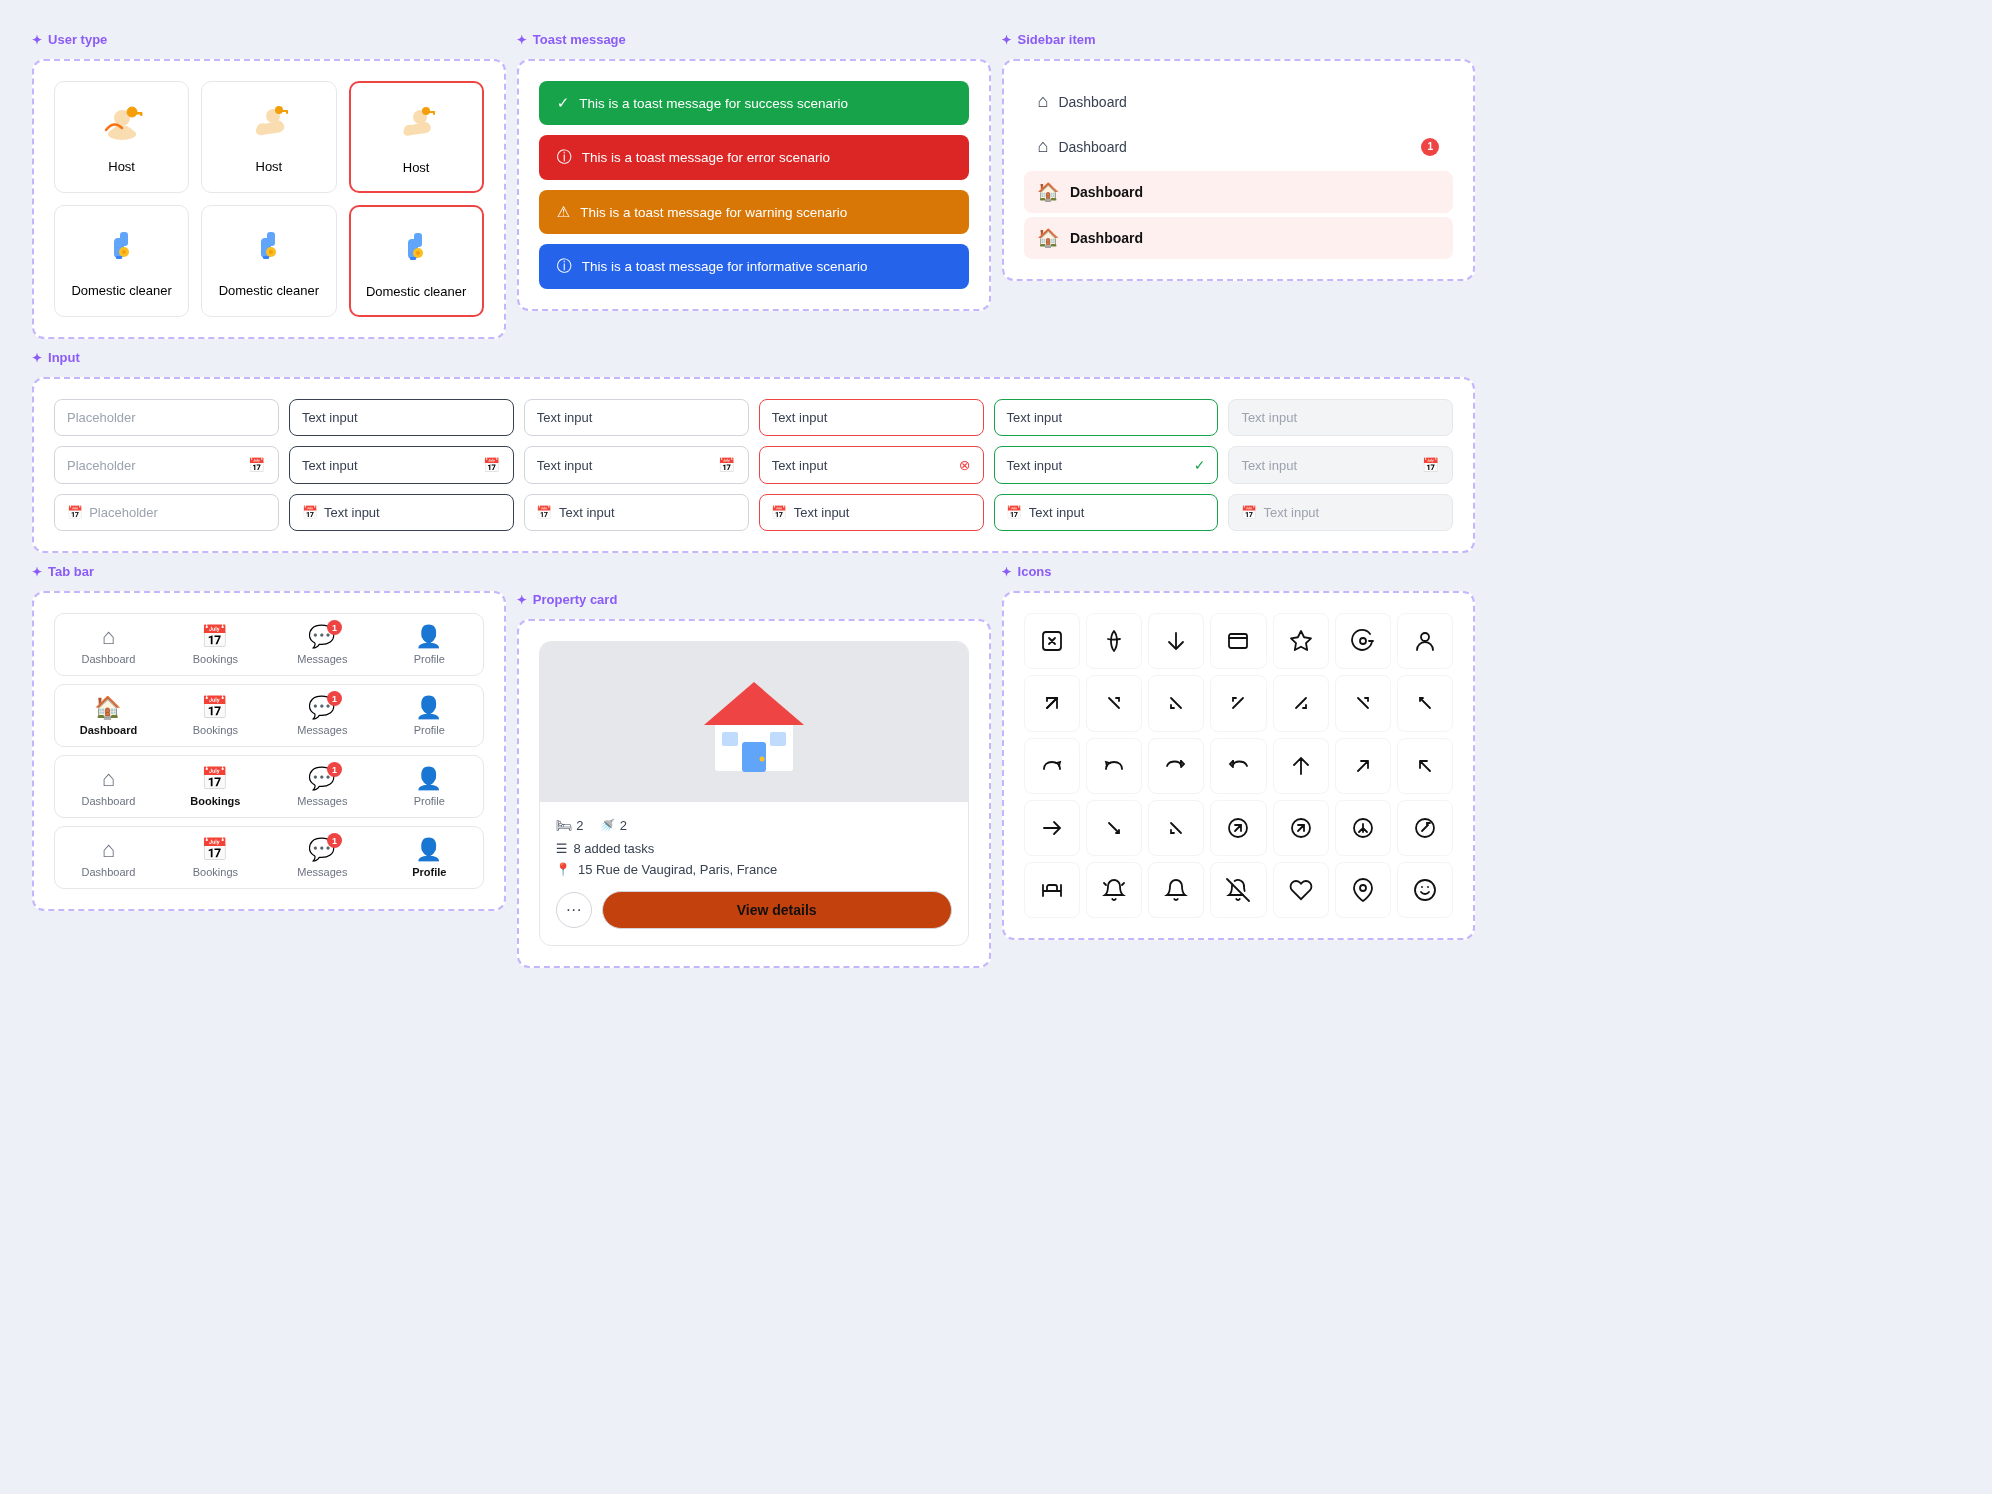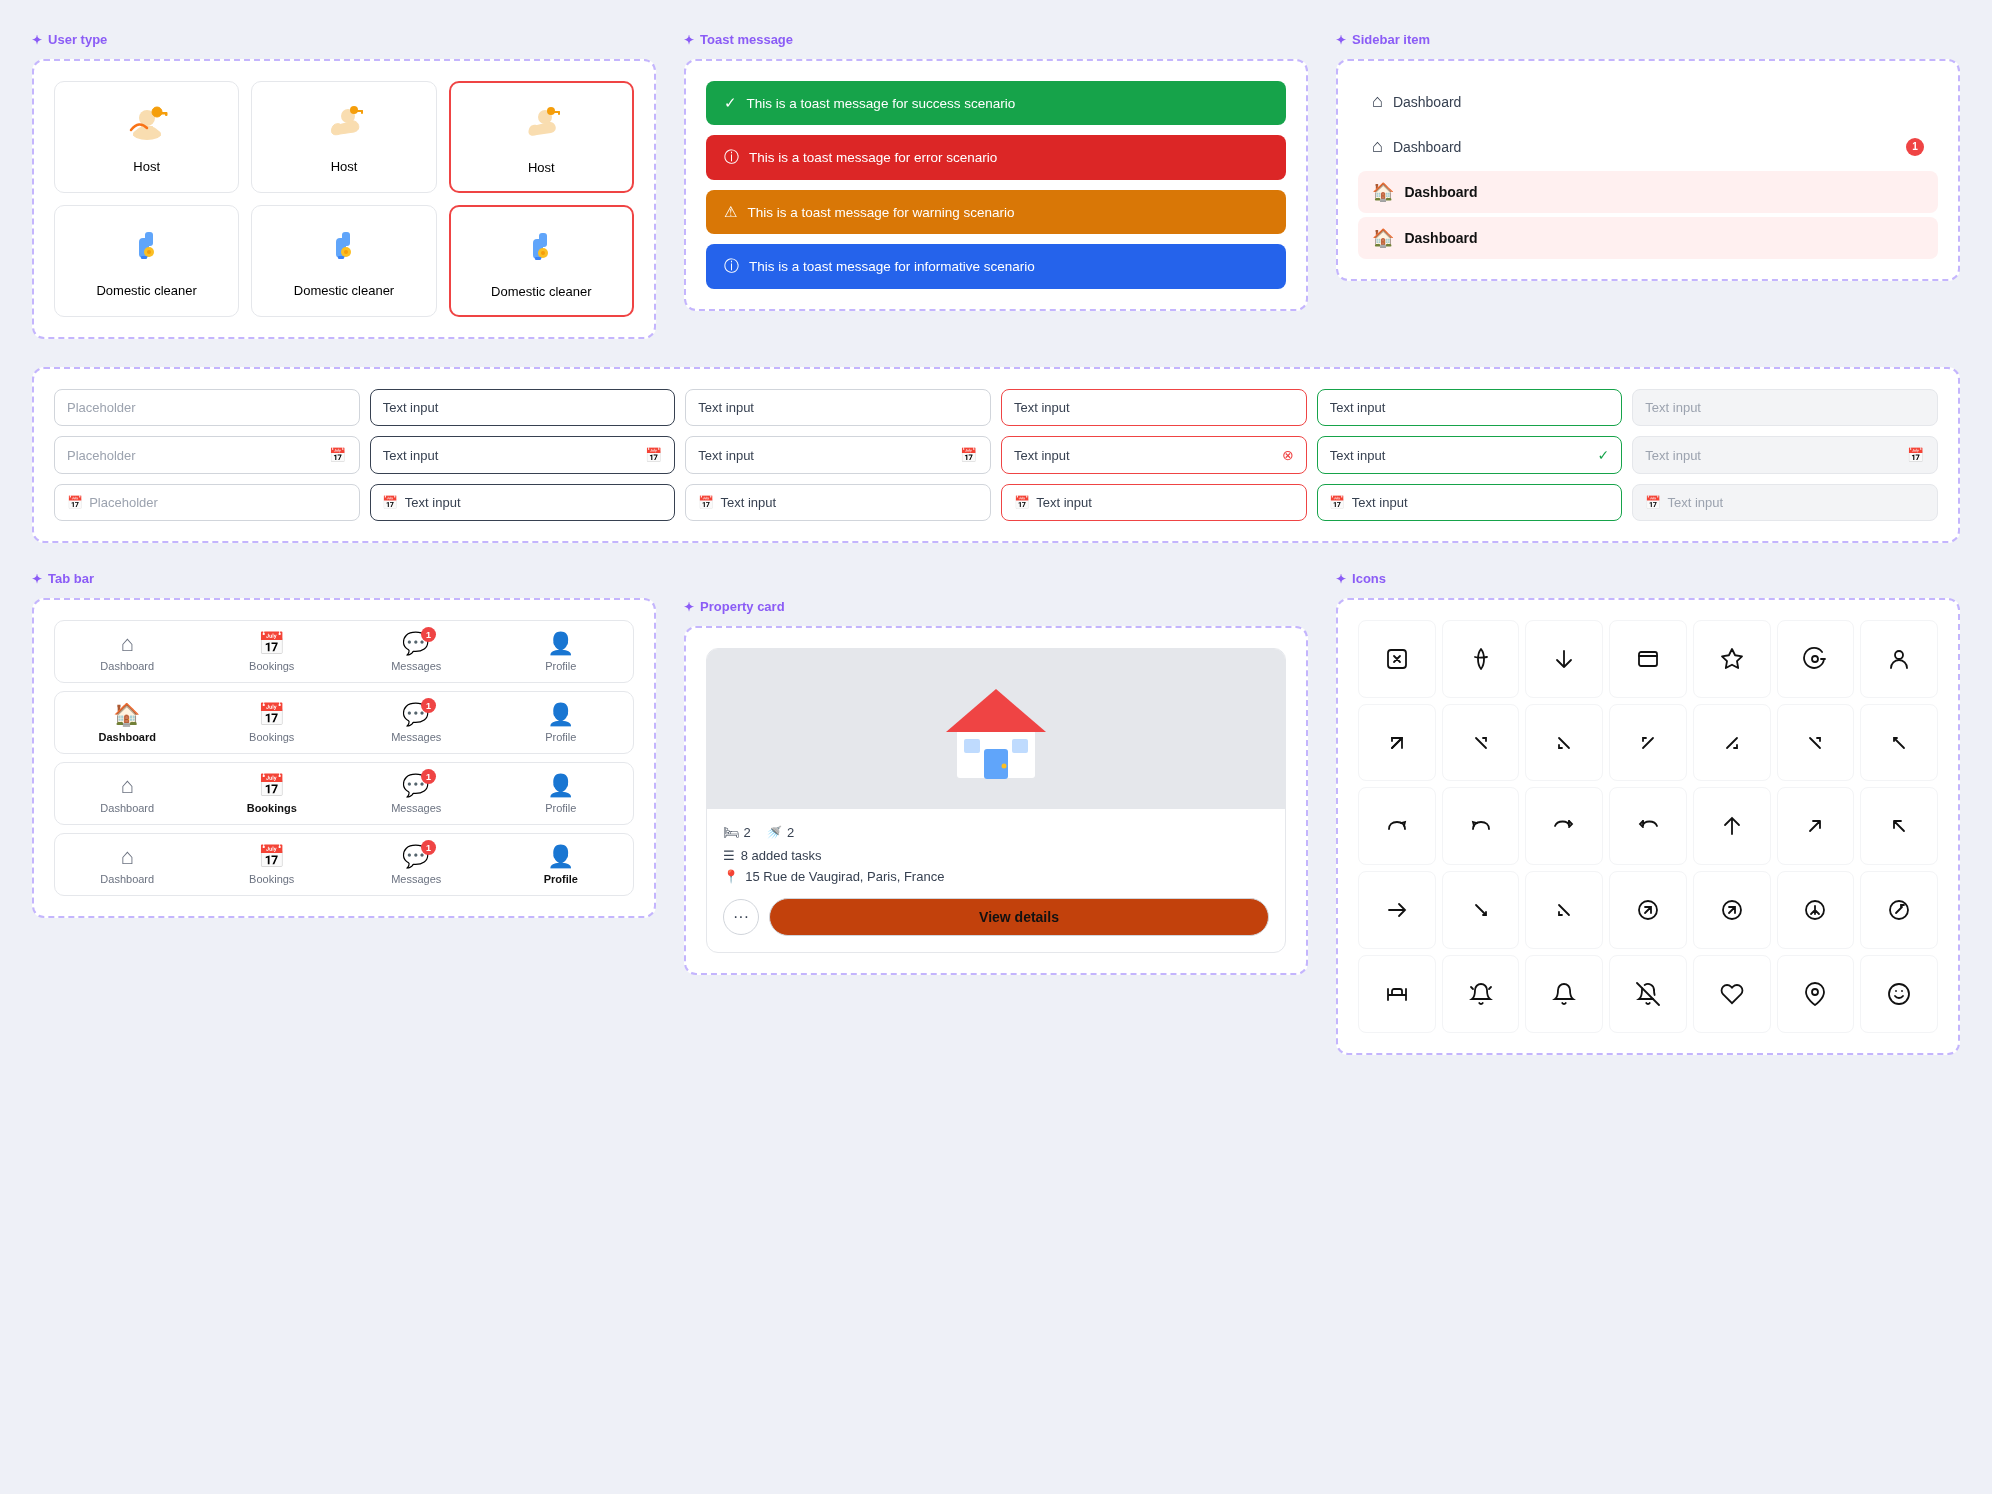--- a/index.html
+++ b/index.html
@@ -4,23 +4,23 @@
   <style>
     * { box-sizing: border-box; margin: 0; padding: 0; }
     body {
       background: #eef0f7;
       font-family: -apple-system, BlinkMacSystemFont, 'Segoe UI', sans-serif;
       padding: 32px;
       min-height: 100vh;
     }
     .page-grid {
       display: grid;
-      grid-template-columns: 1fr 1fr 1fr;
+      grid-template-columns: 1fr 1fr 1fr 1fr;
       grid-template-rows: auto auto auto;
-      gap: 28px;
+      gap: 11px;
     }
     .section-label {
       font-size: 13px;
       font-weight: 600;
       color: #8b5cf6;
       margin-bottom: 12px;
       display: flex;
       align-items: center;
       gap: 6px;
     }
@@ -385,20 +385,21 @@
         </div>
         <div class="sidebar-item active-red">
           <span class="sidebar-icon red">🏠</span>
           <span class="sidebar-item-label">Dashboard</span>
         </div>
       </div>
     </div>
   </div>
 
   <div class="input-section">
+    <div class="section-label">Input</div>
     <div class="section-box">
       <div class="input-grid">
 
         <div class="input-field placeholder-style">
           <span class="input-field-text">Placeholder</span>
         </div>
         <div class="input-field focused">
           <span class="input-field-text">Text input</span>
         </div>
         <div class="input-field">

